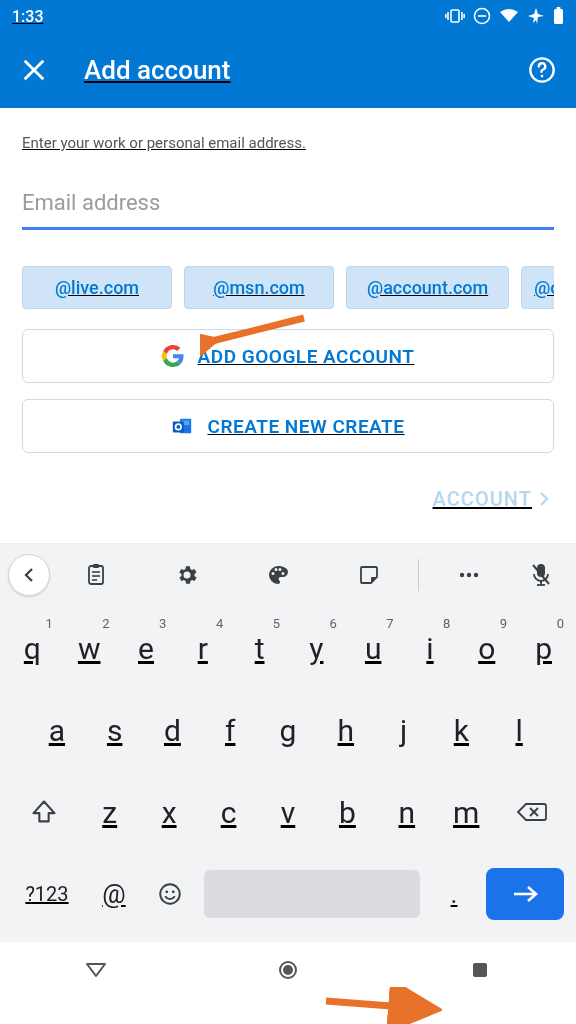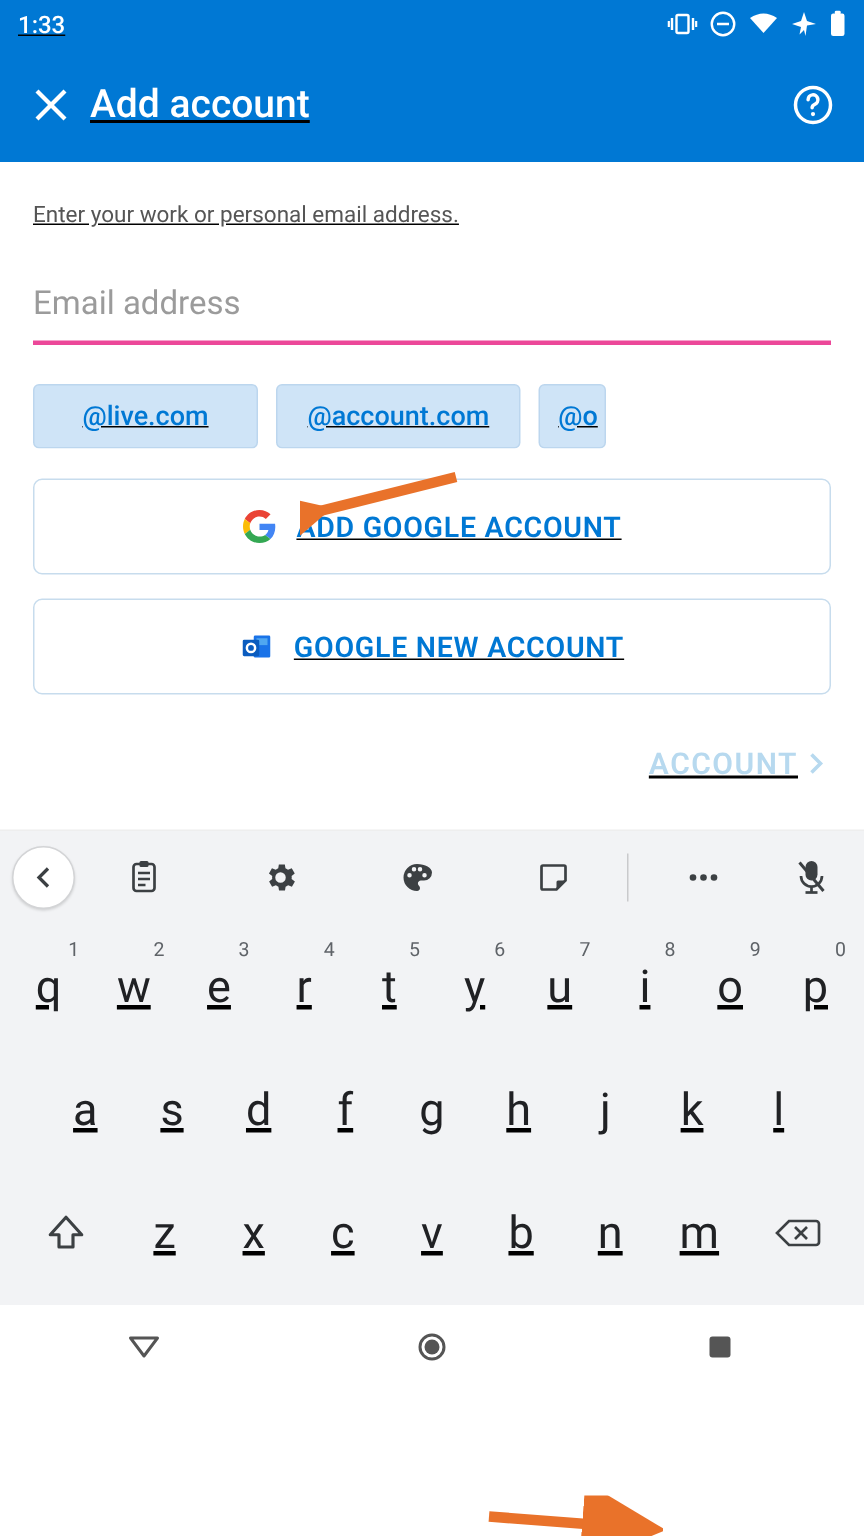--- a/index.html
+++ b/index.html
@@ -4,37 +4,37 @@
 <style>
   * { box-sizing: border-box; margin: 0; padding: 0; font-family: Roboto, -apple-system, "Segoe UI", Arial, sans-serif; }
   html, body { width: 576px; height: 1024px; background: #fff; overflow: hidden; }
   .screen { width: 576px; height: 1024px; position: relative; display: flex; flex-direction: column; text-decoration: underline; }
 
   
   .status-bar { height: 32px; background: #0078d4; color: #fff; display: flex; align-items: center; justify-content: space-between; padding: 0 12px; font-size: 16px; font-weight: 500; }
   .status-right { display: flex; align-items: center; gap: 8px; }
 
   
-  .header { height: 76px; background: #0078d4; color: #fff; display: flex; align-items: center; padding: 0 20px; gap: 12px; }
+  .header { height: 76px; background: #0078d4; color: #fff; display: flex; align-items: center; padding: 0 20px; gap: 36px; }
   .header .close { width: 28px; height: 28px; cursor: pointer; }
   .header .title { font-size: 26px; font-weight: 500; flex: 1; }
   .header .help { width: 28px; height: 28px; cursor: pointer; }
 
   
   .content { padding: 26px 22px 16px 22px; display: flex; flex-direction: column; position: relative; }
   .prompt { font-size: 15px; color: #555; margin-bottom: 28px; }
   .input-row { position: relative; }
-  .email-input { width: 100%; border: none; border-bottom: 3px solid #ec4899; font-size: 22px; padding: 10px 0 12px 0; outline: none; color: #222; background: transparent; }
+  .email-input { width: 100%; border: none; border-bottom: 3px solid #3b82f6; font-size: 22px; padding: 10px 0 12px 0; outline: none; color: #222; background: transparent; }
   .email-input::placeholder { color: #9b9b9b; }
 
-  .chips { display: flex; gap: 12px; margin-top: 26px; overflow: hidden; }
+  .chips { display: flex; gap: 12px; margin-top: 36px; overflow: hidden; }
   .chip { flex: 0 0 auto; min-width: 150px; padding: 10px 20px; background: #cfe4f7; color: #0078d4; border: 1px solid #bcd6ee; border-radius: 4px; font-size: 18px; font-weight: 500; text-align: center; cursor: pointer; }
   .chip.cut { min-width: 40px; padding: 10px 4px 10px 12px; }
 
-  .provider-btn { margin-top: 20px; width: 100%; height: 64px; background: #fff; border: 1px solid #c7dced; border-radius: 6px; display: flex; align-items: center; justify-content: center; gap: 14px; color: #0078d4; font-size: 19px; font-weight: 600; letter-spacing: 0.5px; cursor: pointer; }
+  .provider-btn { margin-top: 20px; width: 100%; height: 54px; background: #fff; border: 1px solid #c7dced; border-radius: 6px; display: flex; align-items: center; justify-content: center; gap: 14px; color: #0078d4; font-size: 19px; font-weight: 600; letter-spacing: 0.5px; cursor: pointer; }
   .provider-btn + .provider-btn { margin-top: 16px; }
   .google-g { width: 22px; height: 22px; }
 
   .footer-row { margin-top: 34px; display: flex; align-items: center; justify-content: flex-end; padding-right: 4px; position: relative; }
   .continue { color: #b7d9ef; font-size: 20px; font-weight: 600; letter-spacing: 1px; display: flex; align-items: center; gap: 6px; cursor: pointer; }
 
   .divider { height: 1px; background: #eee; margin-top: 16px; }
 
   
   .annot-arrow { position: absolute; pointer-events: none; }
@@ -125,20 +125,21 @@
       <defs>
           <marker id="ah1" markerWidth="8" markerHeight="8" refX="2" refY="4" orient="auto">
             <path d="M8 0 L0 4 L8 8 Z" fill="#e9722a"></path>
           </marker>
         </defs>
       <line x1="104" y1="6" x2="8" y2="30" stroke="#e9722a" stroke-width="7" marker-end="url(#ah1)"></line>
     </svg>
 
     <div class="chips">
       <div class="chip">@live.com</div>
+      <div class="chip">@msn.com</div>
       <div class="chip">@account.com</div>
       <div class="chip cut">@o</div>
     </div>
 
     <button class="provider-btn">
       <svg class="google-g" viewBox="0 0 48 48">
           <path fill="#EA4335" d="M24 9.5c3.54 0 6.71 1.22 9.21 3.6l6.85-6.85C35.9 2.38 30.47 0 24 0 14.62 0 6.51 5.38 2.56 13.22l7.98 6.19C12.43 13.72 17.74 9.5 24 9.5z"></path>
           <path fill="#4285F4" d="M46.98 24.55c0-1.57-.15-3.09-.38-4.55H24v9.02h12.94c-.58 2.96-2.26 5.48-4.78 7.18l7.73 6c4.51-4.18 7.09-10.36 7.09-17.65z"></path>
           <path fill="#FBBC05" d="M10.53 28.59c-.48-1.45-.76-2.99-.76-4.59s.27-3.14.76-4.59l-7.98-6.19C.92 16.46 0 20.12 0 24c0 3.88.92 7.54 2.56 10.78l7.97-6.19z"></path>
           <path fill="#34A853" d="M24 48c6.48 0 11.93-2.13 15.89-5.81l-7.73-6c-2.15 1.45-4.92 2.3-8.16 2.3-6.26 0-11.57-4.22-13.47-9.91l-7.98 6.19C6.51 42.62 14.62 48 24 48z"></path>
@@ -146,21 +147,21 @@
       <span>ADD GOOGLE ACCOUNT</span>
     </button>
 
     <button class="provider-btn">
       <svg width="22" height="22" viewBox="0 0 24 24">
           <rect x="10" y="4" width="12" height="16" rx="1" fill="#1a73e8"></rect>
           <rect x="12" y="6" width="8" height="5" fill="#50a7f0"></rect>
           <rect x="2" y="7" width="12" height="12" rx="1" fill="#0a5cbf"></rect>
           <circle cx="8" cy="13" r="3" fill="none" stroke="#fff" stroke-width="1.8"></circle>
         </svg>
-      <span>GOOGLE NEW ACCOUNT</span>
+      <span>CREATE NEW CREATE</span>
     </button>
 
     <div class="footer-row">
 
       <svg class="annot-arrow arrow2" width="120" height="40">
         <defs>
             <marker id="ah2" markerWidth="8" markerHeight="8" refX="6" refY="4" orient="auto">
               <path d="M0 0 L8 4 L0 8 Z" fill="#e9722a"></path>
             </marker>
           </defs>
@@ -295,20 +296,40 @@
       <div class="key letter">n</div>
       <div class="key letter">m</div>
       <div class="key back">
         <svg width="32" height="24" viewBox="0 0 32 24">
             <path d="M10 4 H28 a2 2 0 0 1 2 2 V18 a2 2 0 0 1 -2 2 H10 L2 12 Z" fill="none" stroke="#3c4043" stroke-width="1.8"></path>
             <line x1="14" y1="8" x2="22" y2="16" stroke="#3c4043" stroke-width="1.8"></line>
             <line x1="22" y1="8" x2="14" y2="16" stroke="#3c4043" stroke-width="1.8"></line>
           </svg>
       </div>
     </div>
+    <div class="kbd-row row4">
+      <div class="key symkey">?123</div>
+      <div class="key atkey">@</div>
+      <div class="key emojikey">
+        <svg width="26" height="26" viewBox="0 0 24 24">
+            <circle cx="12" cy="12" r="9" fill="none" stroke="#3c4043" stroke-width="1.8"></circle>
+            <circle cx="9" cy="10" r="1.3" fill="#3c4043"></circle>
+            <circle cx="15" cy="10" r="1.3" fill="#3c4043"></circle>
+            <path d="M8 14.5c1 1.5 2.4 2.2 4 2.2s3-.7 4-2.2" fill="none" stroke="#3c4043" stroke-width="1.8" stroke-linecap="round"></path>
+          </svg>
+      </div>
+      <div class="space"></div>
+      <div class="key dotkey">.</div>
+      <div class="enter">
+        <svg width="30" height="20" viewBox="0 0 30 20">
+            <line x1="4" y1="10" x2="24" y2="10" stroke="#fff" stroke-width="2.6"></line>
+            <path d="M18 3 L26 10 L18 17" fill="none" stroke="#fff" stroke-width="2.6"></path>
+          </svg>
+      </div>
+    </div>
   </div>
 
   <div class="navbar">
     <div class="navbtn">
       <svg width="24" height="18" viewBox="0 0 24 18">
           <path d="M3 3 H21 L12 15 Z" fill="none" stroke="#555" stroke-width="2" stroke-linejoin="round"></path>
         </svg>
     </div>
     <div class="navbtn">
       <svg width="22" height="22" viewBox="0 0 22 22">

